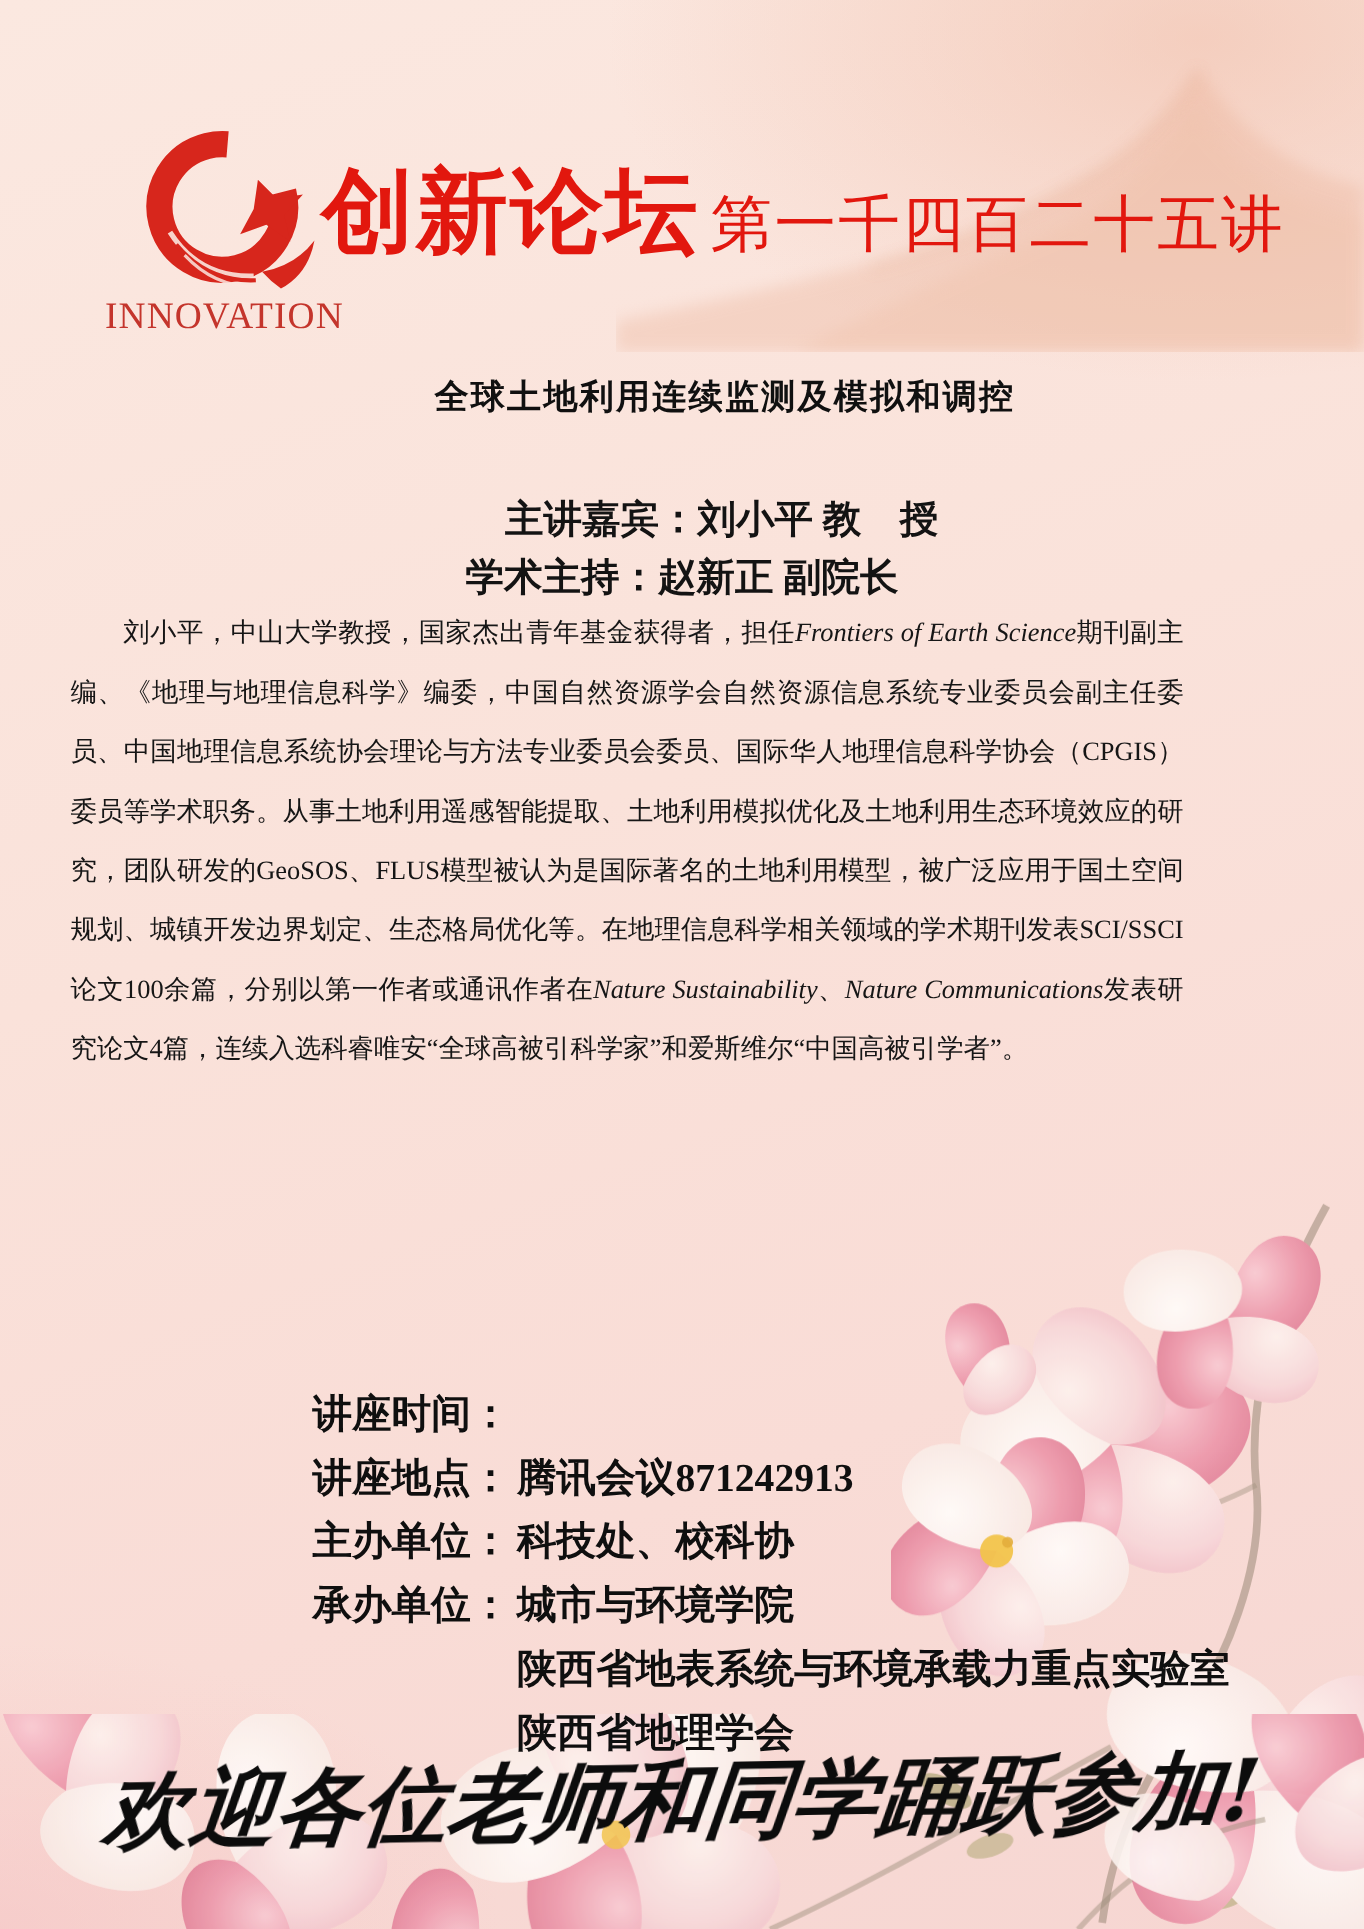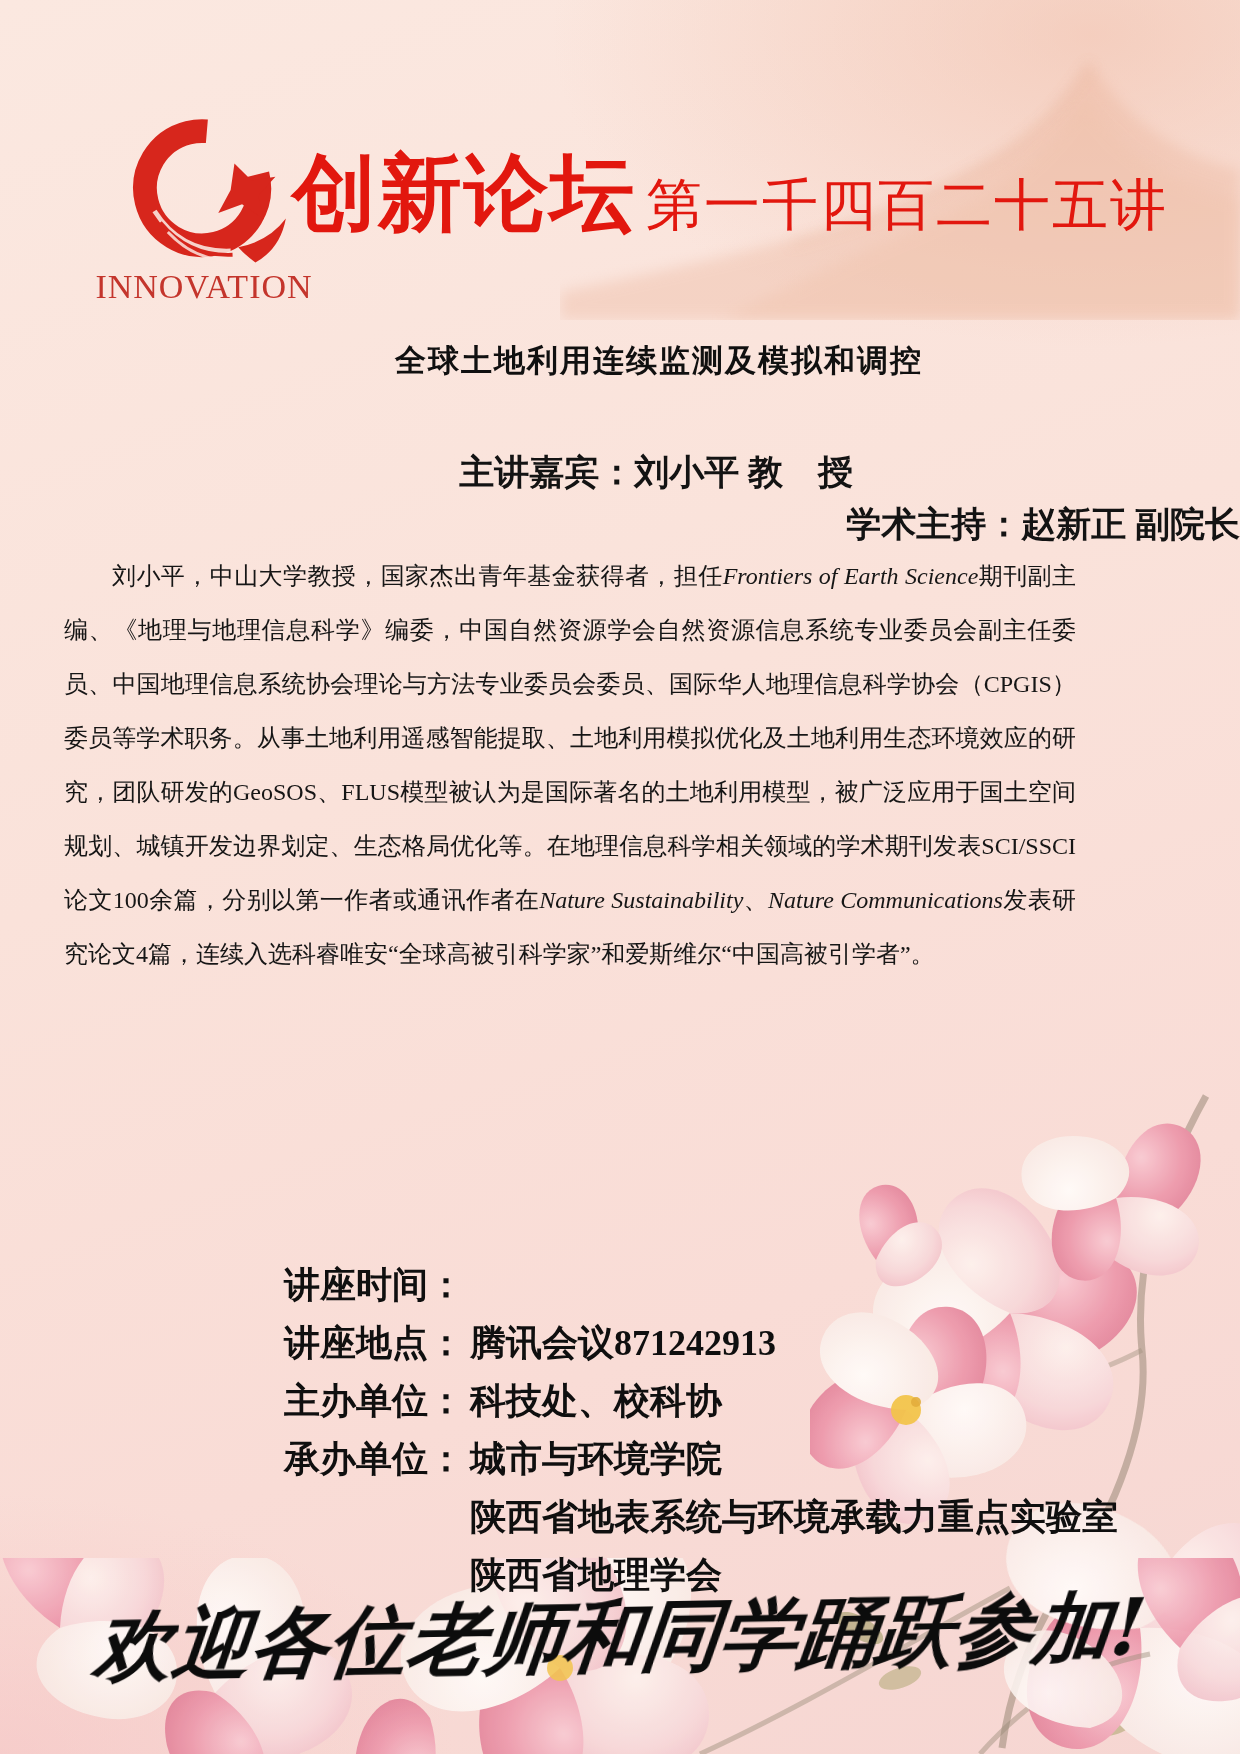--- a/index.html
+++ b/index.html
@@ -25,21 +25,21 @@
     font-size:84px; line-height:1.05; font-weight:700; color:#e2170e; letter-spacing:2px; }
   #lecture-number { position:absolute; left:646px; top:176px; z-index:2;
     font-size:56px; line-height:1.05; font-weight:400; color:#e2170e; letter-spacing:2px; }
 
   #lecture-title { position:absolute; left:0; top:340px; width:1240px; z-index:2;
     text-align:center; font-size:31px; font-weight:700; letter-spacing:2px; color:#101010;padding-left:39px; }
 
   .guest-line { position:absolute; left:0; width:1240px; text-align:center; z-index:2;
     font-size:35px; font-weight:700; color:#131313; }
   #speaker-line { top:449px;padding-left:36px; }
-  #host-line   { top:501px;text-align:right; }
+  #host-line   { top:501px; }
 
   #bio-paragraph { position:absolute; left:64px; top:549px; width:1012px; z-index:2;
     font-size:24px; line-height:54px; text-align:justify; text-indent:2em; color:#161616; }
   #bio-paragraph .en { font-style:italic; font-family:"Liberation Serif",serif; }
 
   #schedule-block { position:absolute; left:238px; top:1256px; z-index:2;
     font-size:36px; font-weight:700; line-height:58px; color:#0f0f0f;margin-left:46px; }
   .detail-row { display:flex; }
   .detail-label { width:186px; flex:none; white-space:pre; }
   .detail-value { white-space:pre; }

